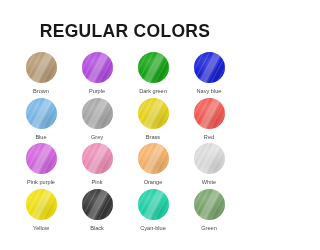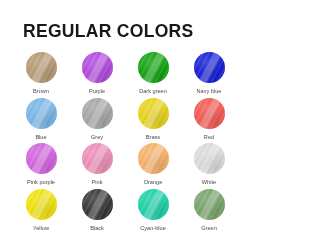--- a/index.html
+++ b/index.html
@@ -19,27 +19,26 @@
     width: 250px;
     height: 250px;
     background: #ffffff;
     box-sizing: border-box;
   }
   .title {
     position: absolute;
     top: 21px;
     left: 0;
     width: 250px;
-    text-align: left;
+    text-align: center;
     font-size: 17.5px;
     font-weight: bold;
     letter-spacing: 0.3px;
     color: #17181a;
     font-family: "Liberation Sans", sans-serif;
-    margin-left: 23px;
   }
   .grid {
     position: absolute;
     top: 52px;
     left: 13px;
     width: 224px;
     display: grid;
     grid-template-columns: repeat(4, 1fr);
     grid-auto-rows: 45.5px;
     column-gap: 0px;

